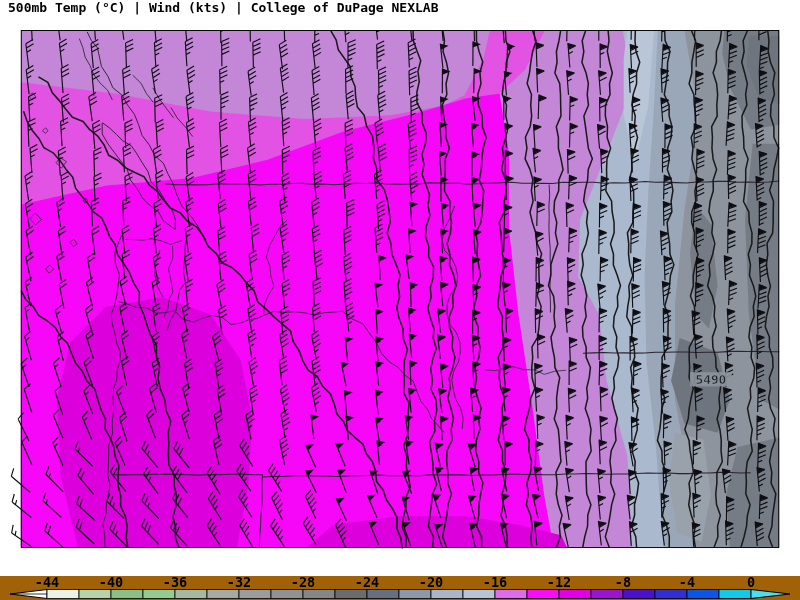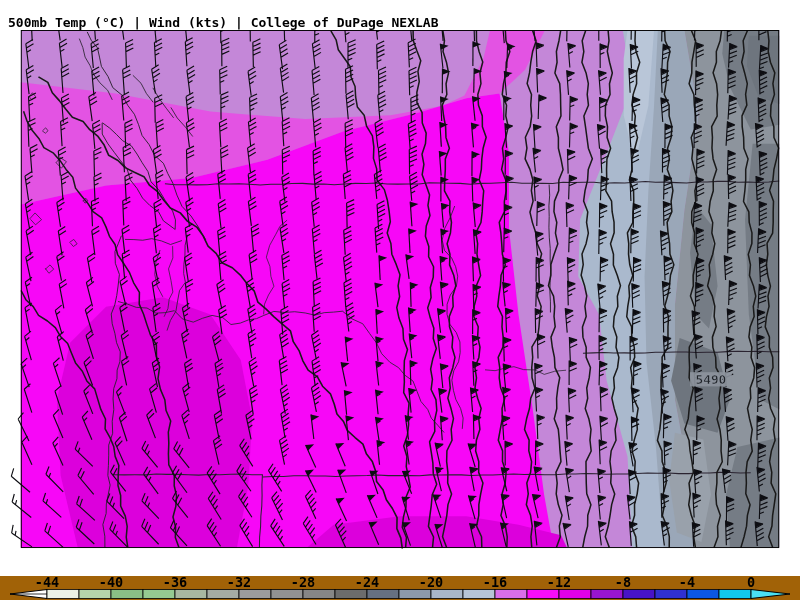--- a/index.html
+++ b/index.html
@@ -1,18 +1,18 @@
 <!DOCTYPE html>
 <html><head>
 <meta charset="utf-8">
 <style>
   html,body{margin:0;padding:0;background:#fff;width:800px;height:600px;overflow:hidden;}
   body{font-family:"DejaVu Sans Mono","Liberation Mono",monospace;}
   .header{position:absolute;left:0;top:0;width:800px;height:30px;background:#ffffff;
-    display:flex;justify-content:space-between;align-items:flex-end;box-sizing:border-box;
+    display:flex;justify-content:space-between;align-items:flex-start;box-sizing:border-box;
     padding:0 8px;font-size:13px;font-weight:700;color:#000;white-space:nowrap;}
   #map-wrap{position:absolute;left:0;top:30px;width:684px;height:546px;}
   #bar-wrap{position:absolute;left:0;top:576px;width:800px;height:24px;background:#a16207;}
   svg{display:block;}
 </style>
 </head>
 <body>
 
 <div class="header">
   <span>500mb Temp (°C) | Wind (kts) | College of DuPage NEXLAB</span>

